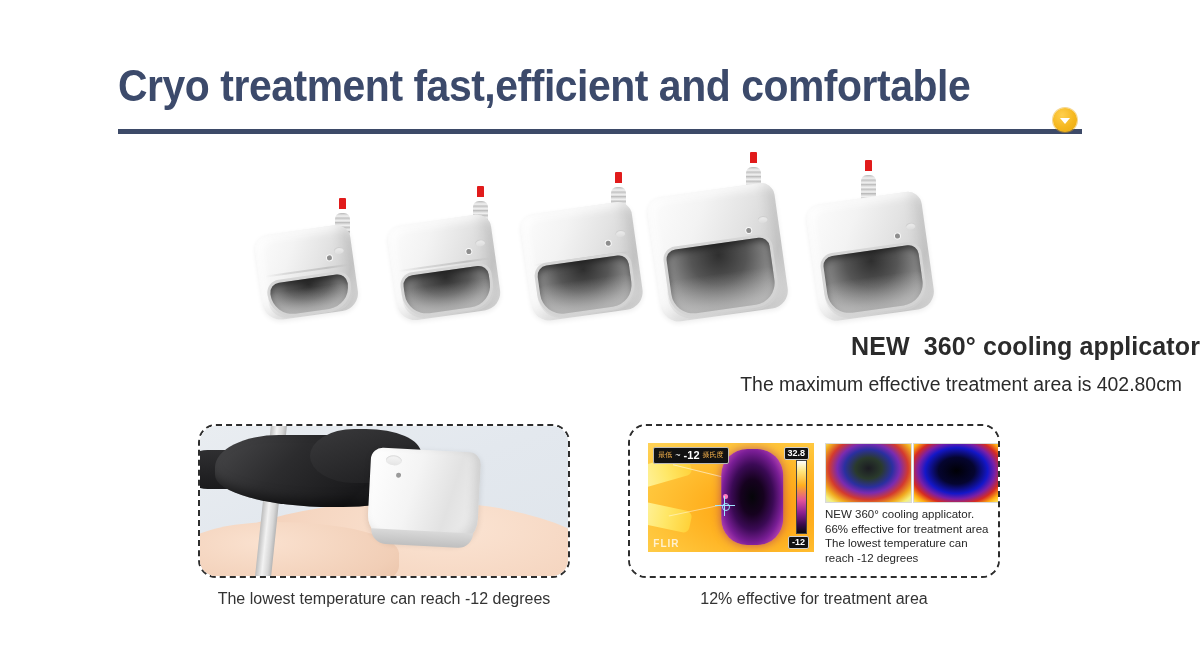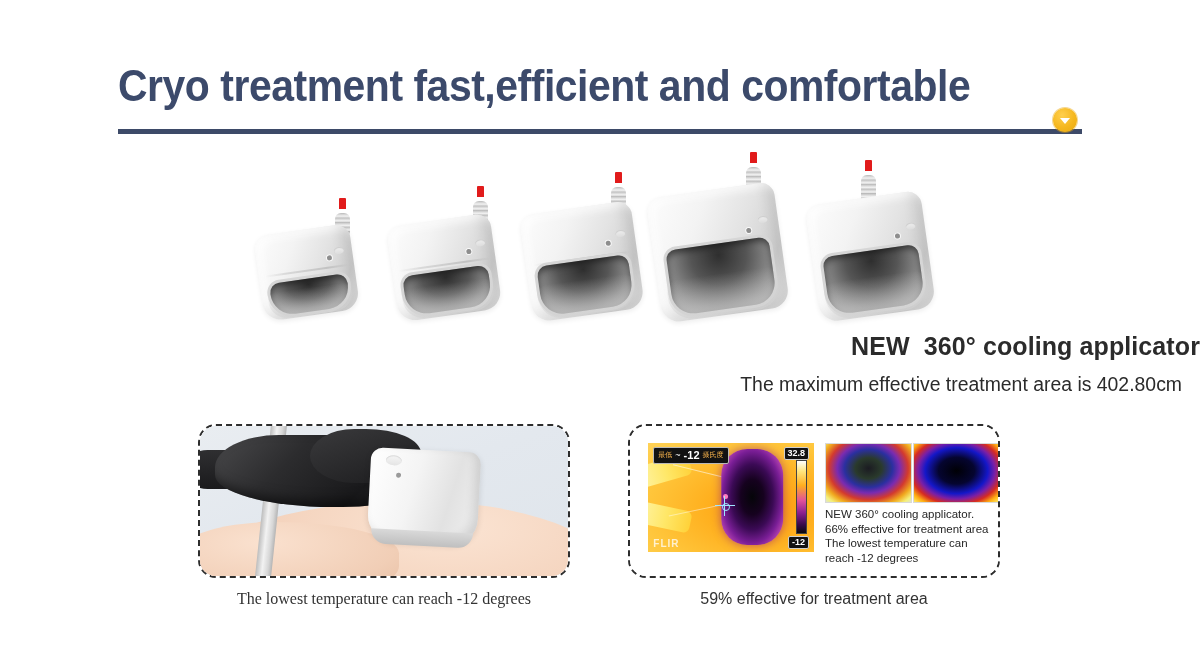--- a/index.html
+++ b/index.html
@@ -343,21 +343,21 @@
       </span>
     </div>
 
   </div>
 
   <div class="mid">
     <div class="h2">NEW  360° cooling applicator</div>
     <div class="sub">The maximum effective treatment area is 402.80cm</div>
   </div>
 
-  <div class="panel" style="left:198px;top:424px;width:372px;height:200px;font-family:Liberation Serif, serif;">
+  <div class="panel" style="left:198px;top:424px;width:372px;height:200px;">
     <div class="frame" style="width:368px;height:150px;">
       <div class="photo">
         <span class="bg"></span>
         <span class="skin"></span>
         <span class="skin2"></span>
         <span class="hose"></span>
         <span class="cuff"></span>
         <span class="glove"></span>
         <span class="glove2"></span>
         <span class="dev">
@@ -396,16 +396,16 @@
           <span class="smin">-12</span>
           <span class="wm">FLIR</span>
         </div>
 
         <div class="tn a"></div>
         <div class="tn b"></div>
 
         <div class="tnote">NEW  360° cooling applicator. 66% effective for treatment area The lowest temperature can reach -12 degrees</div>
       </div>
     </div>
-    <div class="cap" style="top:164px;">59% effective for treatment area</div>
+    <div class="cap" style="top:164px;">12% effective for treatment area</div>
   </div>
 
 </div>
 
 </body></html>

